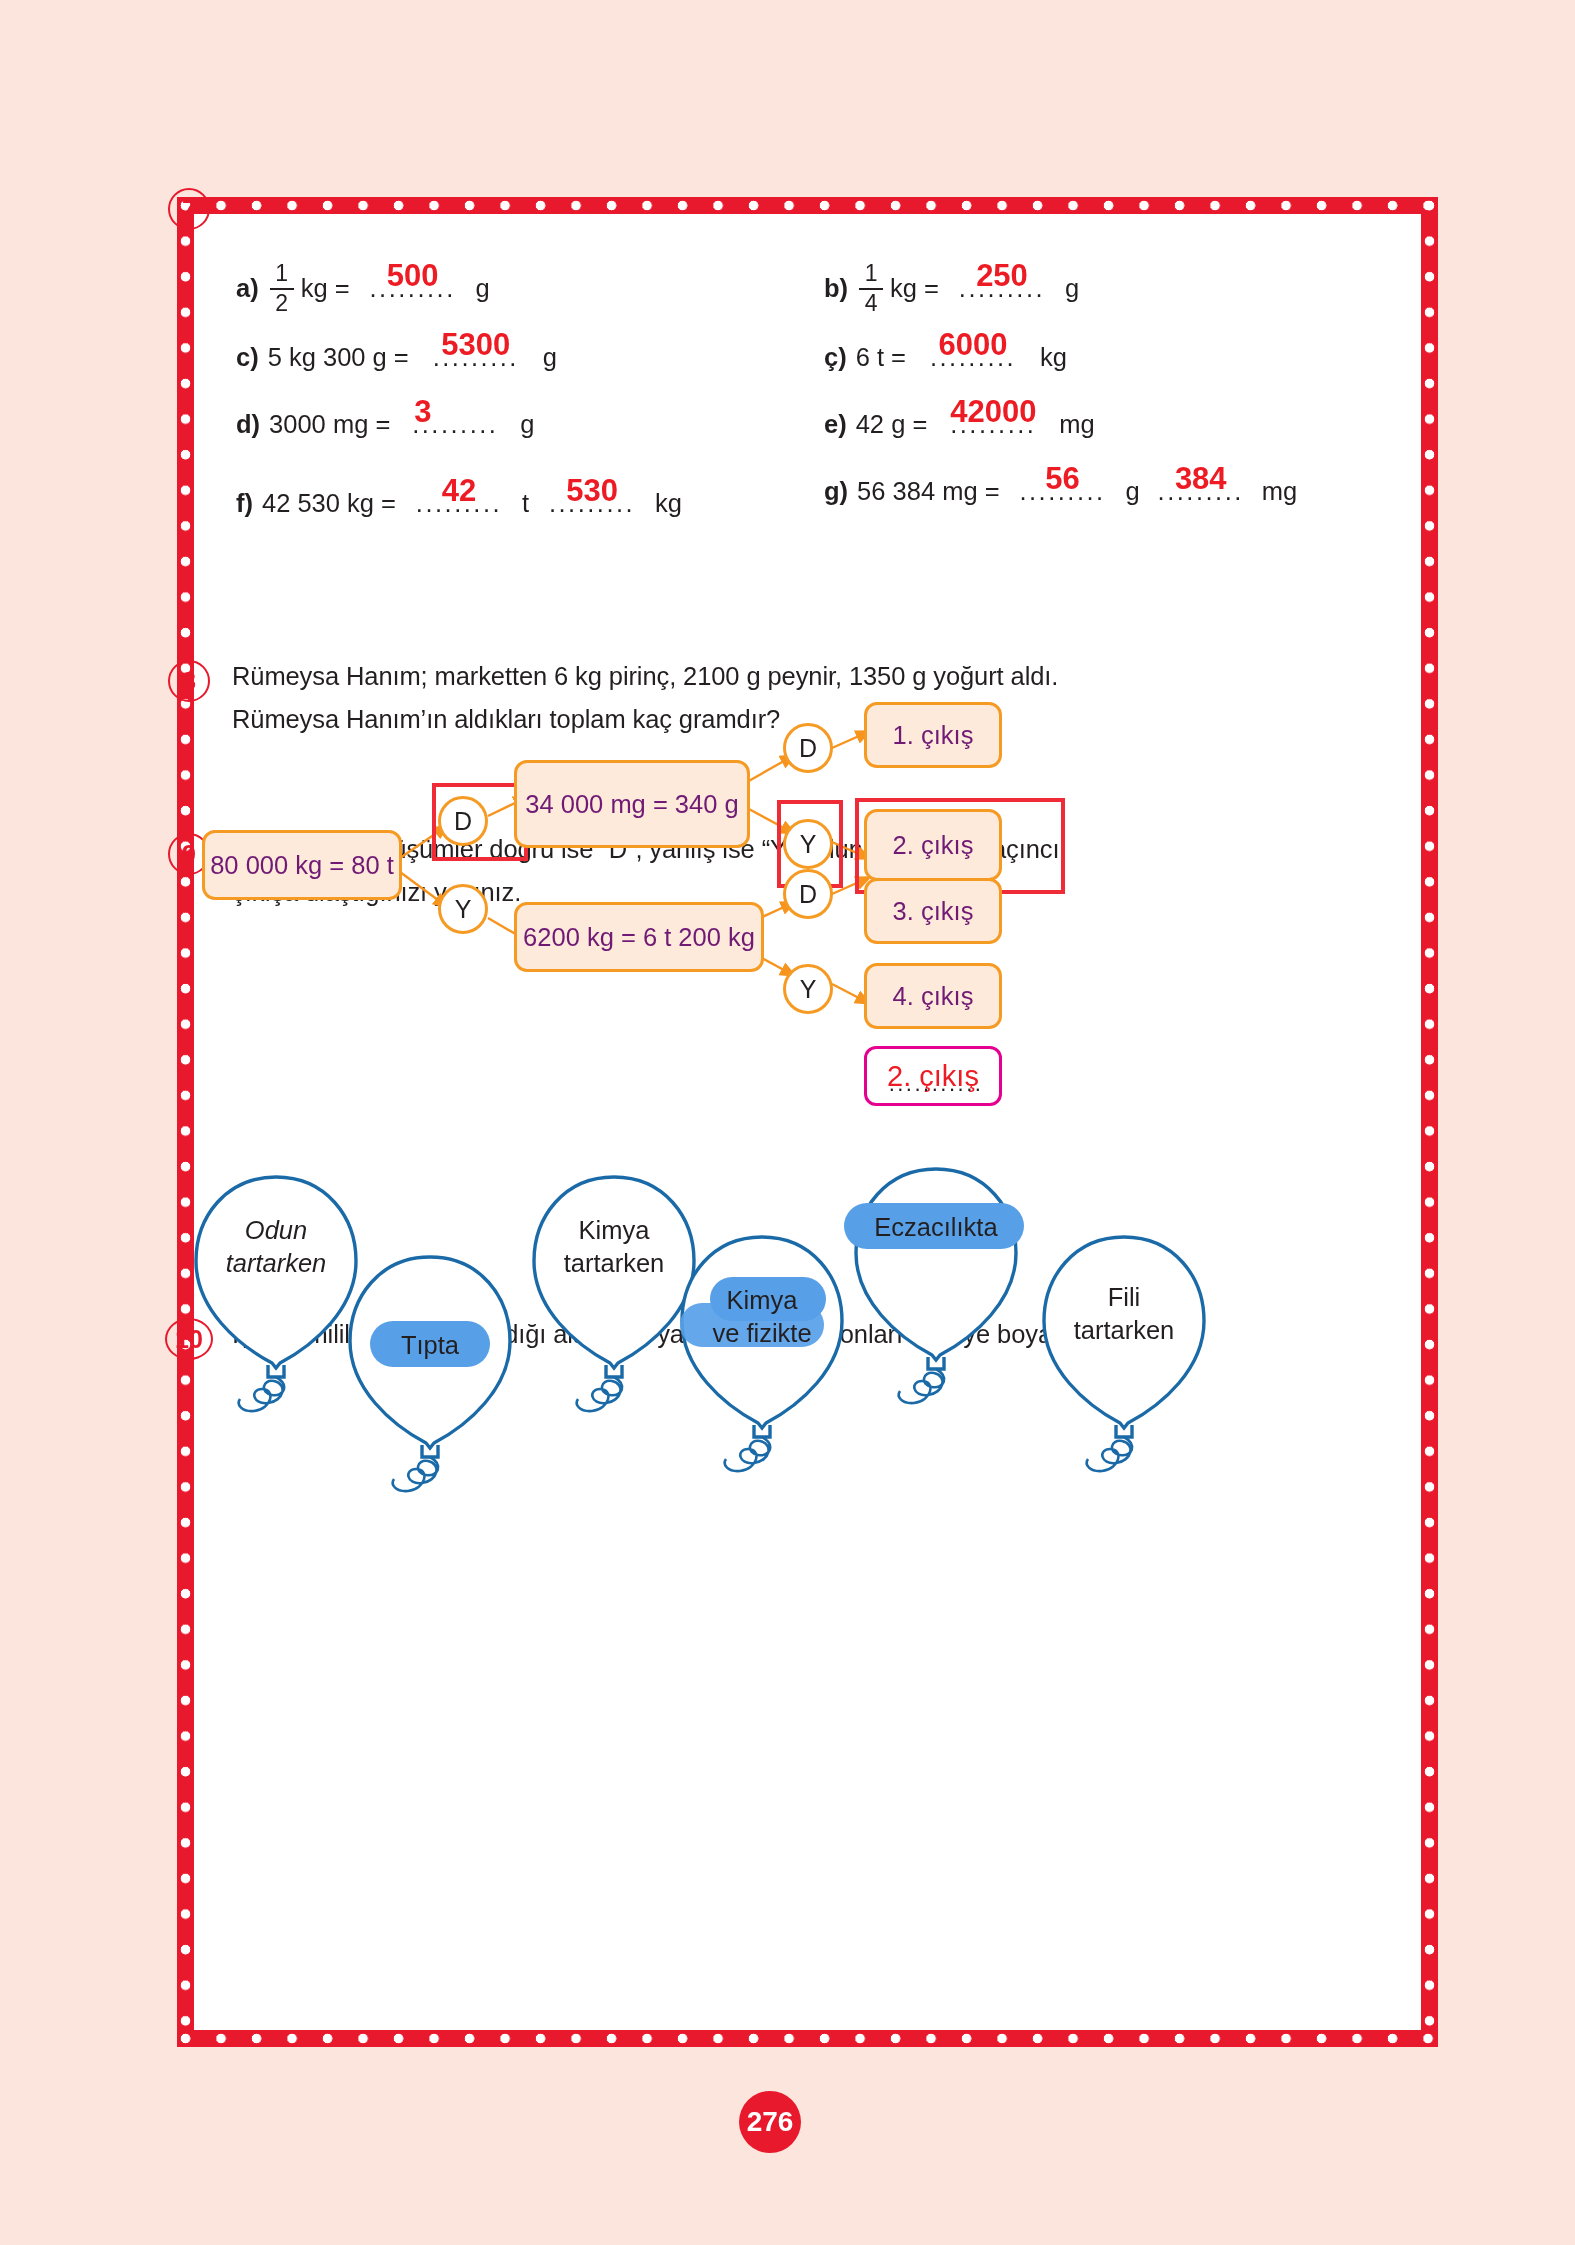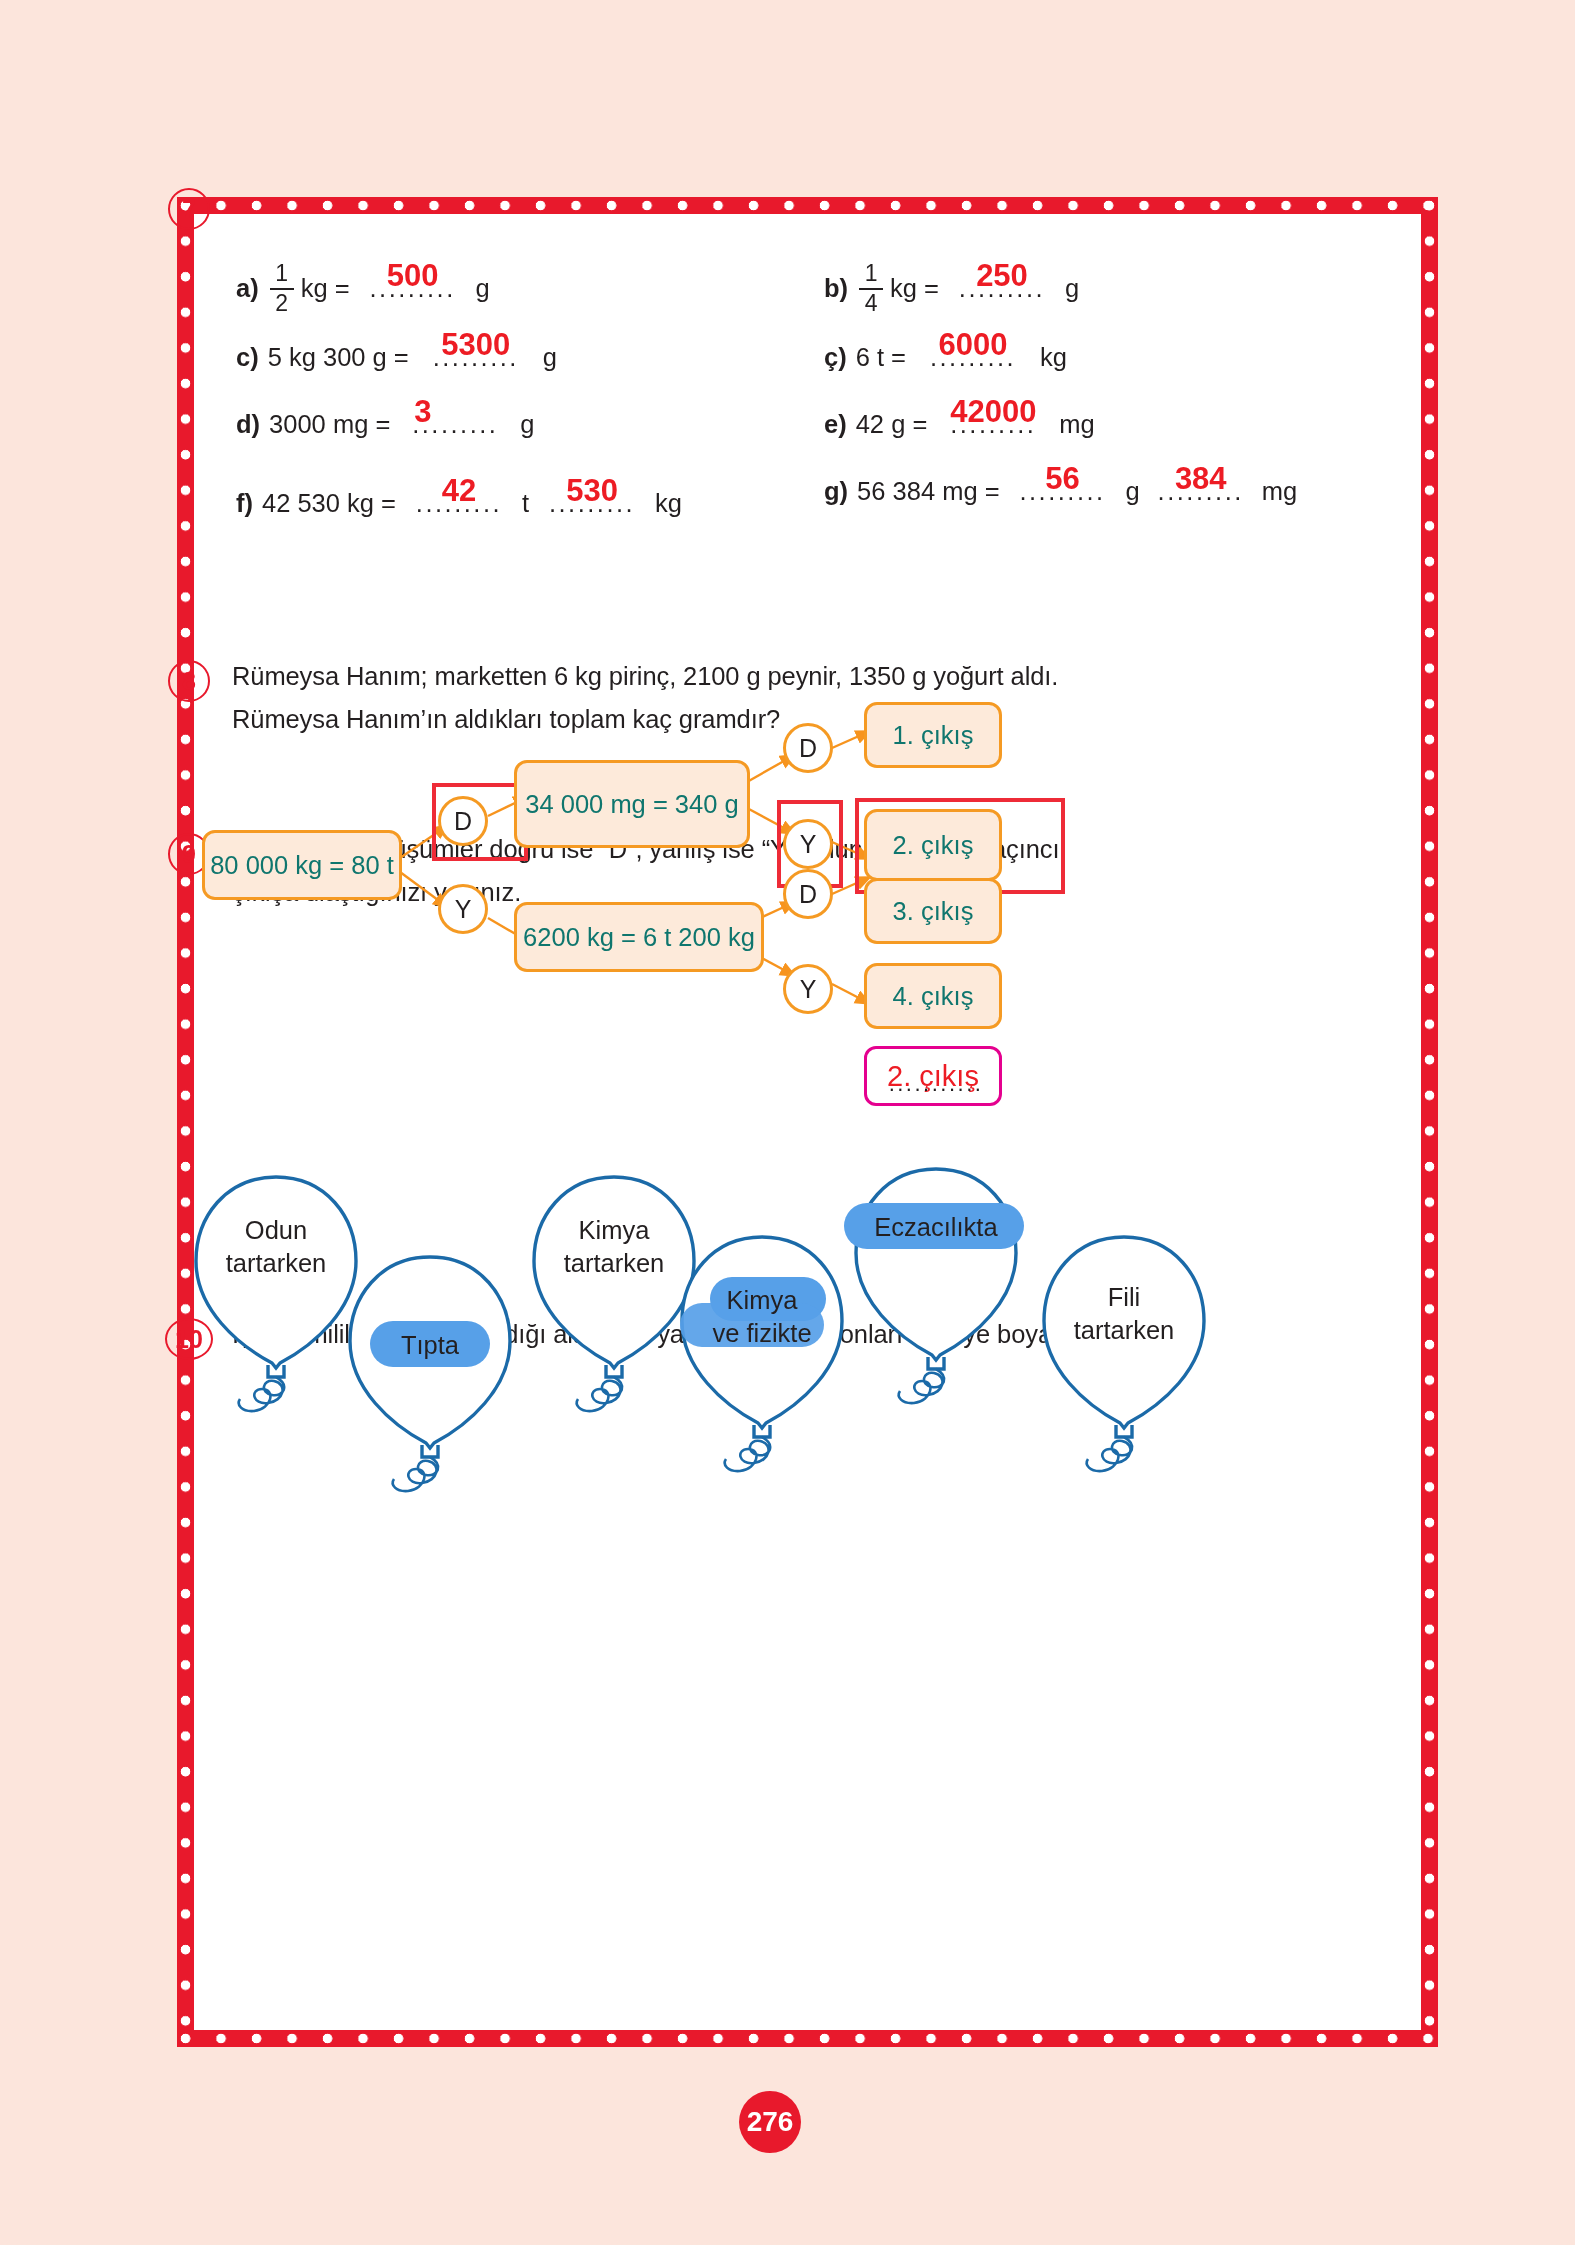--- a/index.html
+++ b/index.html
@@ -114,21 +114,21 @@
     position:absolute;
     left:0;top:494px;
     width:1227px;height:420px;
   }
   .fbox{
     position:absolute;
     background:#fdeada;
     border:3px solid #f59a23;
     border-radius:13px;
     display:flex;align-items:center;justify-content:center;
-    font-size:25.5px;color:#0f766e;
+    font-size:25.5px;color:#701a75;
     box-sizing:border-box;
     white-space:nowrap;
   }
   .fnode{
     position:absolute;
     width:50px;height:50px;
     border:3px solid #f59a23;
     border-radius:50%;
     background:#fff;
     display:flex;align-items:center;justify-content:center;
@@ -391,21 +391,21 @@
   </div>
 
   <div id="balloons">
 
     <div class="balloon" style="left:-18px;top:0px;width:200px;height:250px;">
       <svg width="200" height="250" viewBox="0 0 200 250" style="position:absolute;left:0;top:0;">
         <path d="M100,8 C150,8 180,48 180,92 C180,140 138,176 104,194 L100,199 L96,194 C62,176 20,140 20,92 C20,48 50,8 100,8 Z" fill="#fff" stroke="#1b6aa8" stroke-width="3.4"></path>
         <path d="M92,196 L92,208 L108,208 L108,196" fill="none" stroke="#1b6aa8" stroke-width="3.4"></path>
         <path d="M100,208 C114,216 108,228 96,226 C84,224 86,210 98,212 C112,215 108,232 92,234 C76,236 74,220 86,220 C100,220 96,240 78,242 C66,243 60,236 64,230" fill="none" stroke="#1b6aa8" stroke-width="2.6"></path>
       </svg>
-      <div class="txt" style="top:45px;">
+      <div class="txt" style="top:45px;font-style:italic;">
         <div>Odun</div>
         <div>tartarken</div>
       </div>
     </div>
 
     <div class="balloon" style="left:136px;top:80px;width:200px;height:250px;">
       <svg width="200" height="250" viewBox="0 0 200 250" style="position:absolute;left:0;top:0;">
         <path d="M100,8 C150,8 180,48 180,92 C180,140 138,176 104,194 L100,199 L96,194 C62,176 20,140 20,92 C20,48 50,8 100,8 Z" fill="#fff" stroke="#1b6aa8" stroke-width="3.4"></path>
         <path d="M92,196 L92,208 L108,208 L108,196" fill="none" stroke="#1b6aa8" stroke-width="3.4"></path>
         <path d="M100,208 C114,216 108,228 96,226 C84,224 86,210 98,212 C112,215 108,232 92,234 C76,236 74,220 86,220 C100,220 96,240 78,242 C66,243 60,236 64,230" fill="none" stroke="#1b6aa8" stroke-width="2.6"></path>

